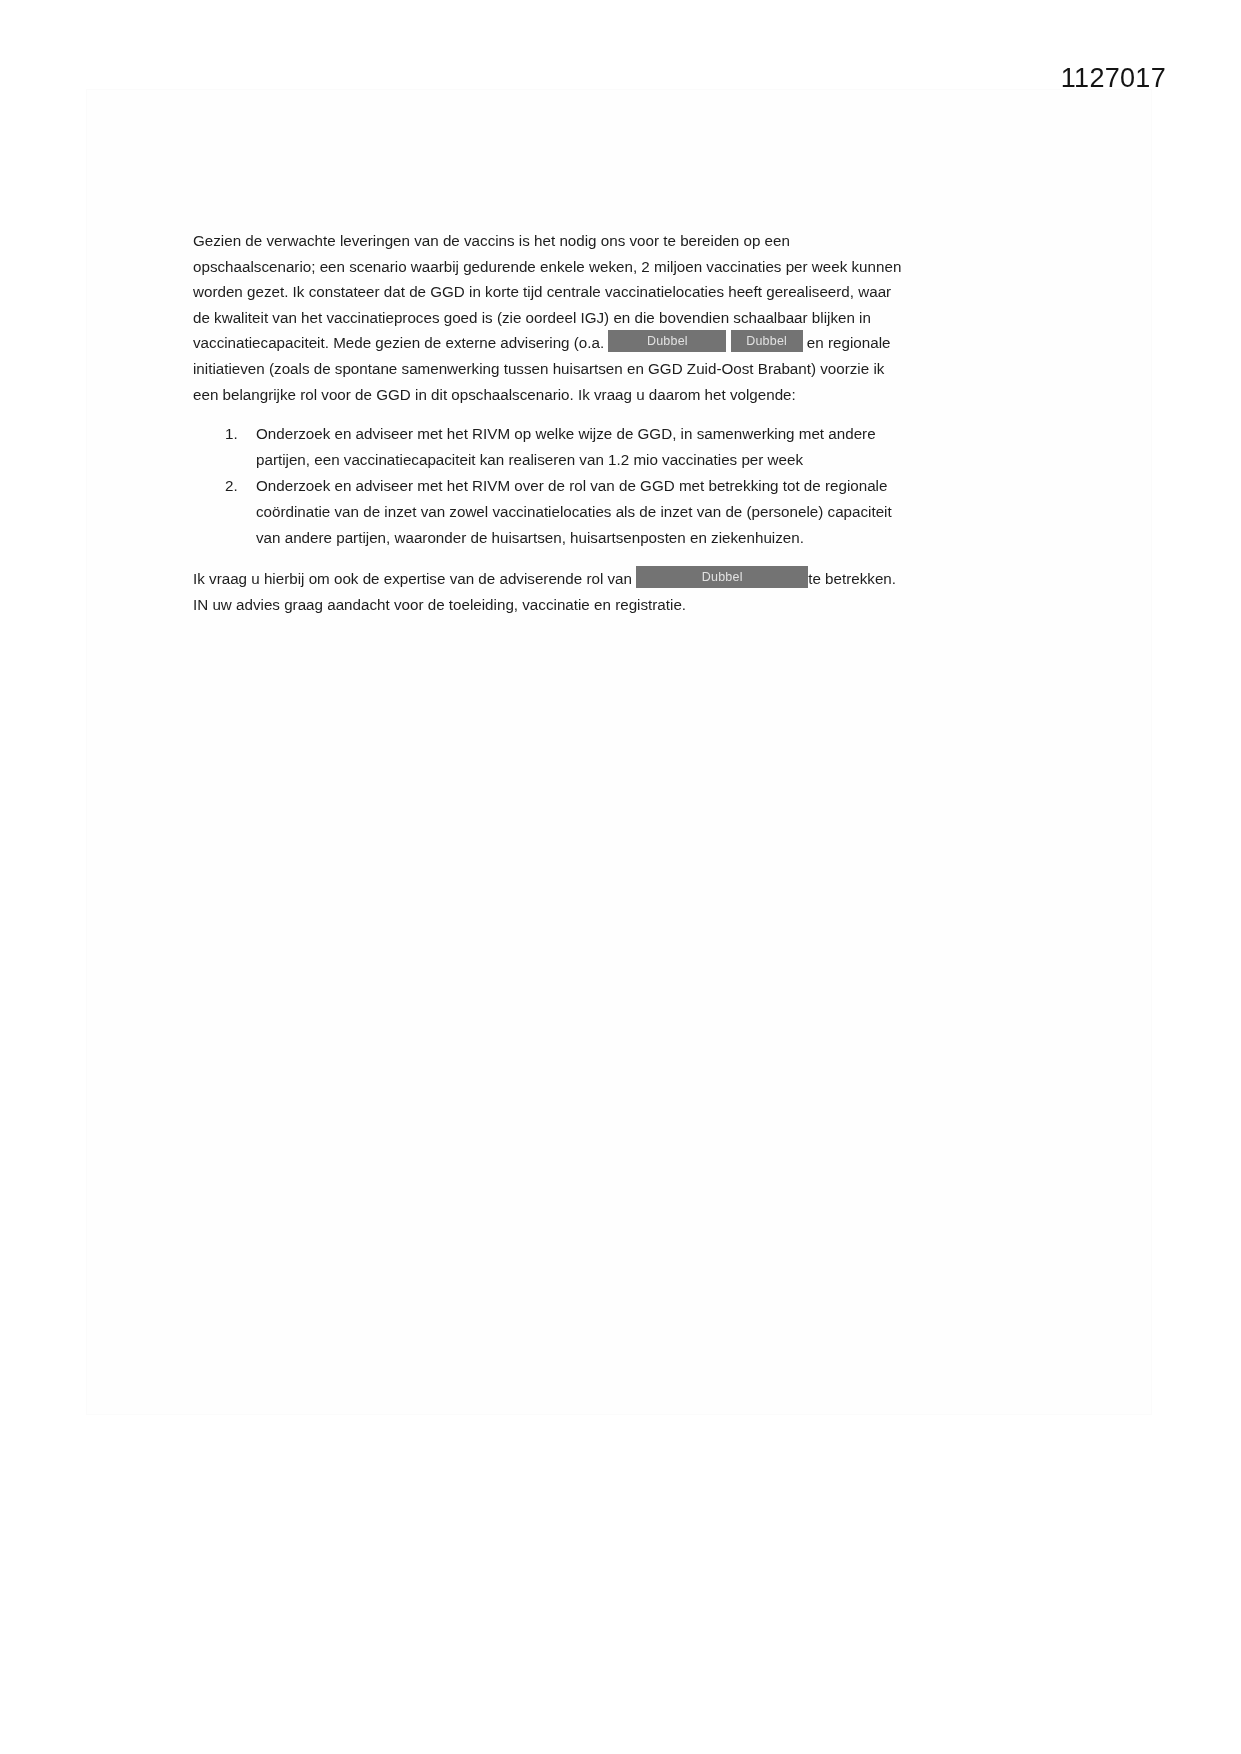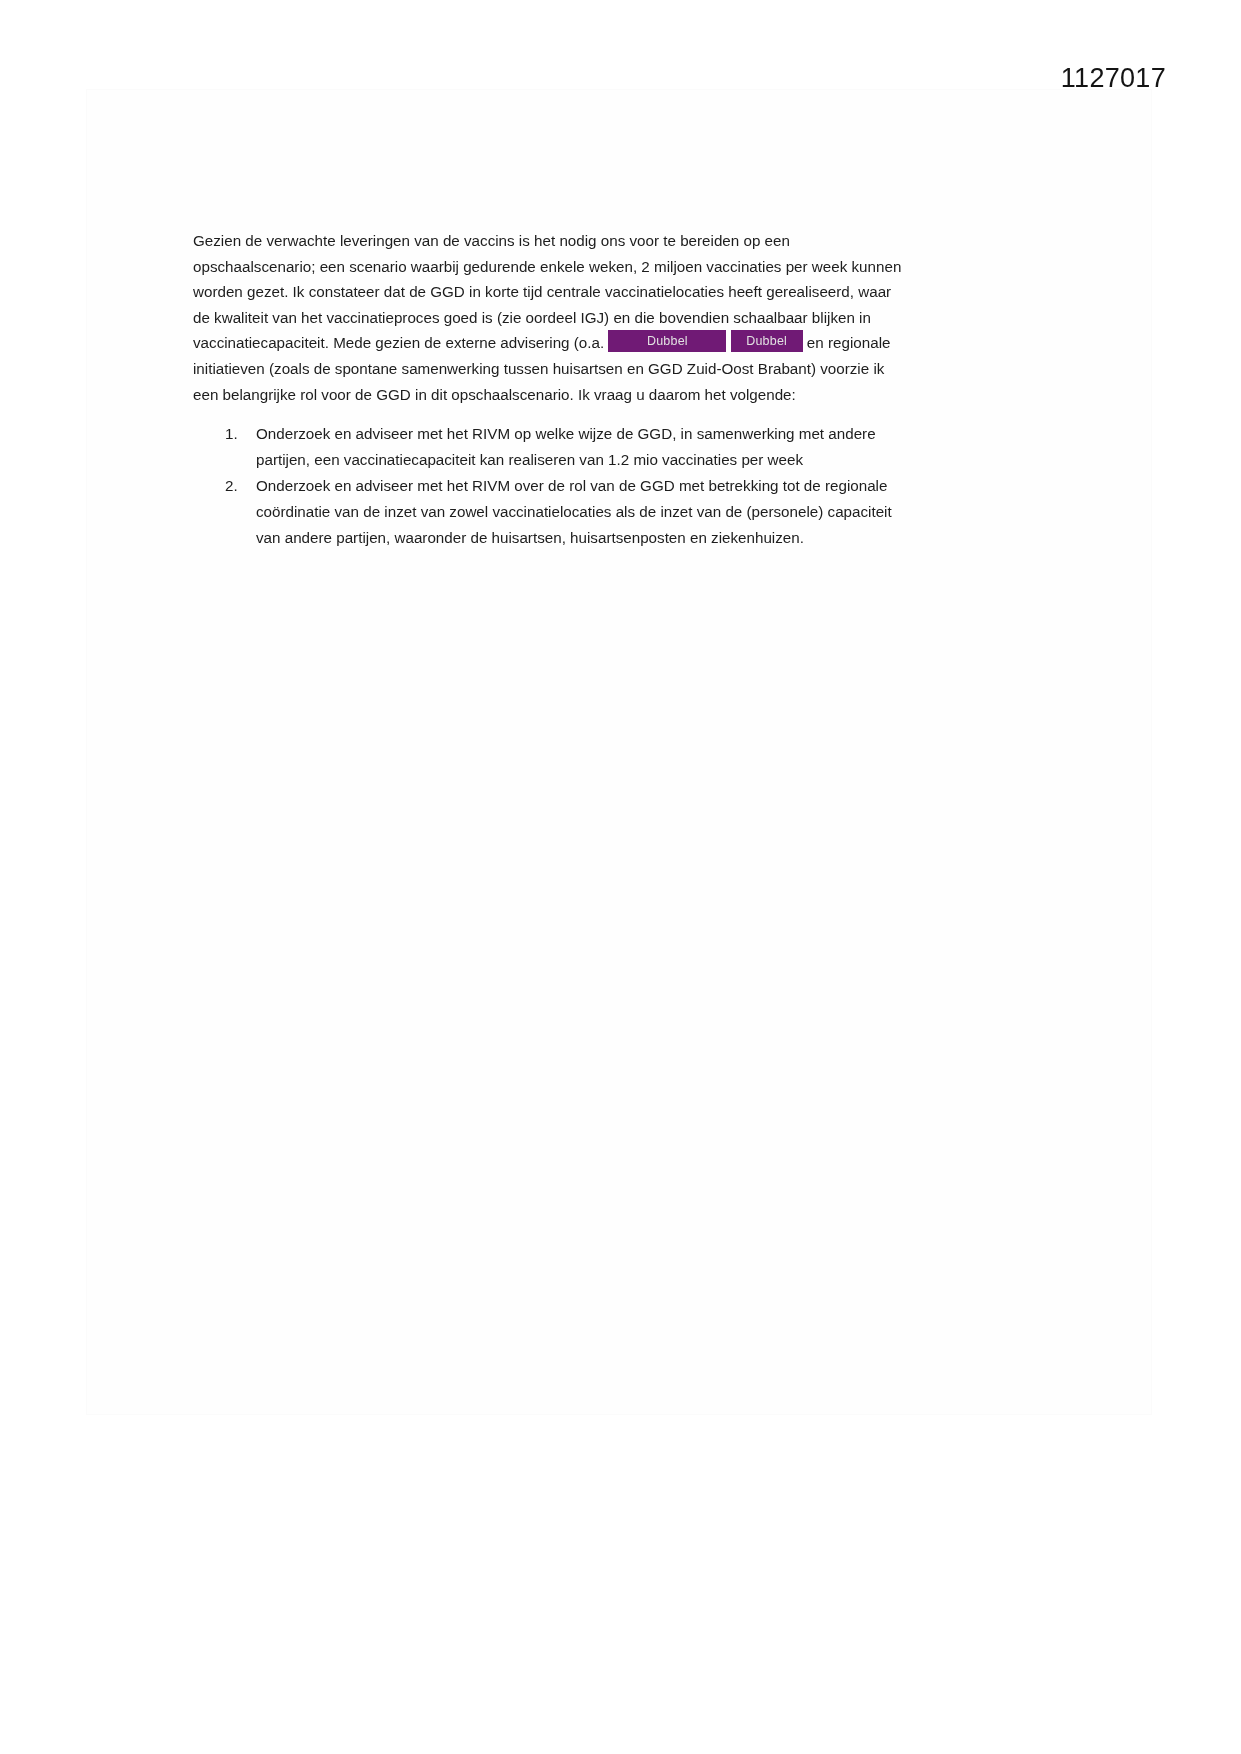--- a/index.html
+++ b/index.html
@@ -69,21 +69,21 @@
     content: counter(itm) ".";
     position: absolute;
     left: 32px;
     top: 0;
     color: #1d1d1d;
   }
 
   
   .redaction {
     display: inline-block;
-    background: #701a75;
+    background: #737373;
     color: #e2e2e2;
     font-size: 12.5px;
     line-height: 22px;
     height: 22px;
     text-align: center;
     vertical-align: -4px;
     font-family: "Liberation Sans", sans-serif;
     letter-spacing: 0.2px;
     overflow: hidden;
     white-space: nowrap;
@@ -101,14 +101,15 @@
 
 <div class="content">
 
   <p class="para"><span>Gezien de verwachte leveringen van de vaccins is het nodig ons voor te bereiden op een opschaalscenario; een scenario waarbij gedurende enkele weken, 2 miljoen vaccinaties per week kunnen worden gezet. Ik constateer dat de GGD in korte tijd centrale vaccinatielocaties heeft gerealiseerd, waar de kwaliteit van het vaccinatieproces goed is (zie oordeel IGJ) en die bovendien schaalbaar blijken in vaccinatiecapaciteit. Mede gezien de externe advisering (o.a.</span> <span class="redaction r1">Dubbel</span> <span class="redaction r2">Dubbel</span> <span>en regionale initiatieven (zoals de spontane samenwerking tussen huisartsen en GGD Zuid-Oost Brabant) voorzie ik een belangrijke rol voor de GGD in dit opschaalscenario. Ik vraag u daarom het volgende:</span></p>
 
   <ol class="numbered">
     <li><span>Onderzoek en adviseer met het RIVM op welke wijze de GGD, in samenwerking met andere partijen, een vaccinatiecapaciteit kan realiseren van 1.2 mio vaccinaties per week</span></li>
     <li><span>Onderzoek en adviseer met het RIVM over de rol van de GGD met betrekking tot de regionale coördinatie van de inzet van zowel vaccinatielocaties als de inzet van de (personele) capaciteit van andere partijen, waaronder de huisartsen, huisartsenposten en ziekenhuizen.</span></li>
   </ol>
 
+  <p class="para"><span>Ik vraag u hierbij om ook de expertise van de adviserende rol van</span> <span class="redaction r3">Dubbel</span><span>te betrekken.  IN uw advies graag aandacht voor de toeleiding, vaccinatie en registratie.</span></p>
 
 </div>
 
 </body></html>

